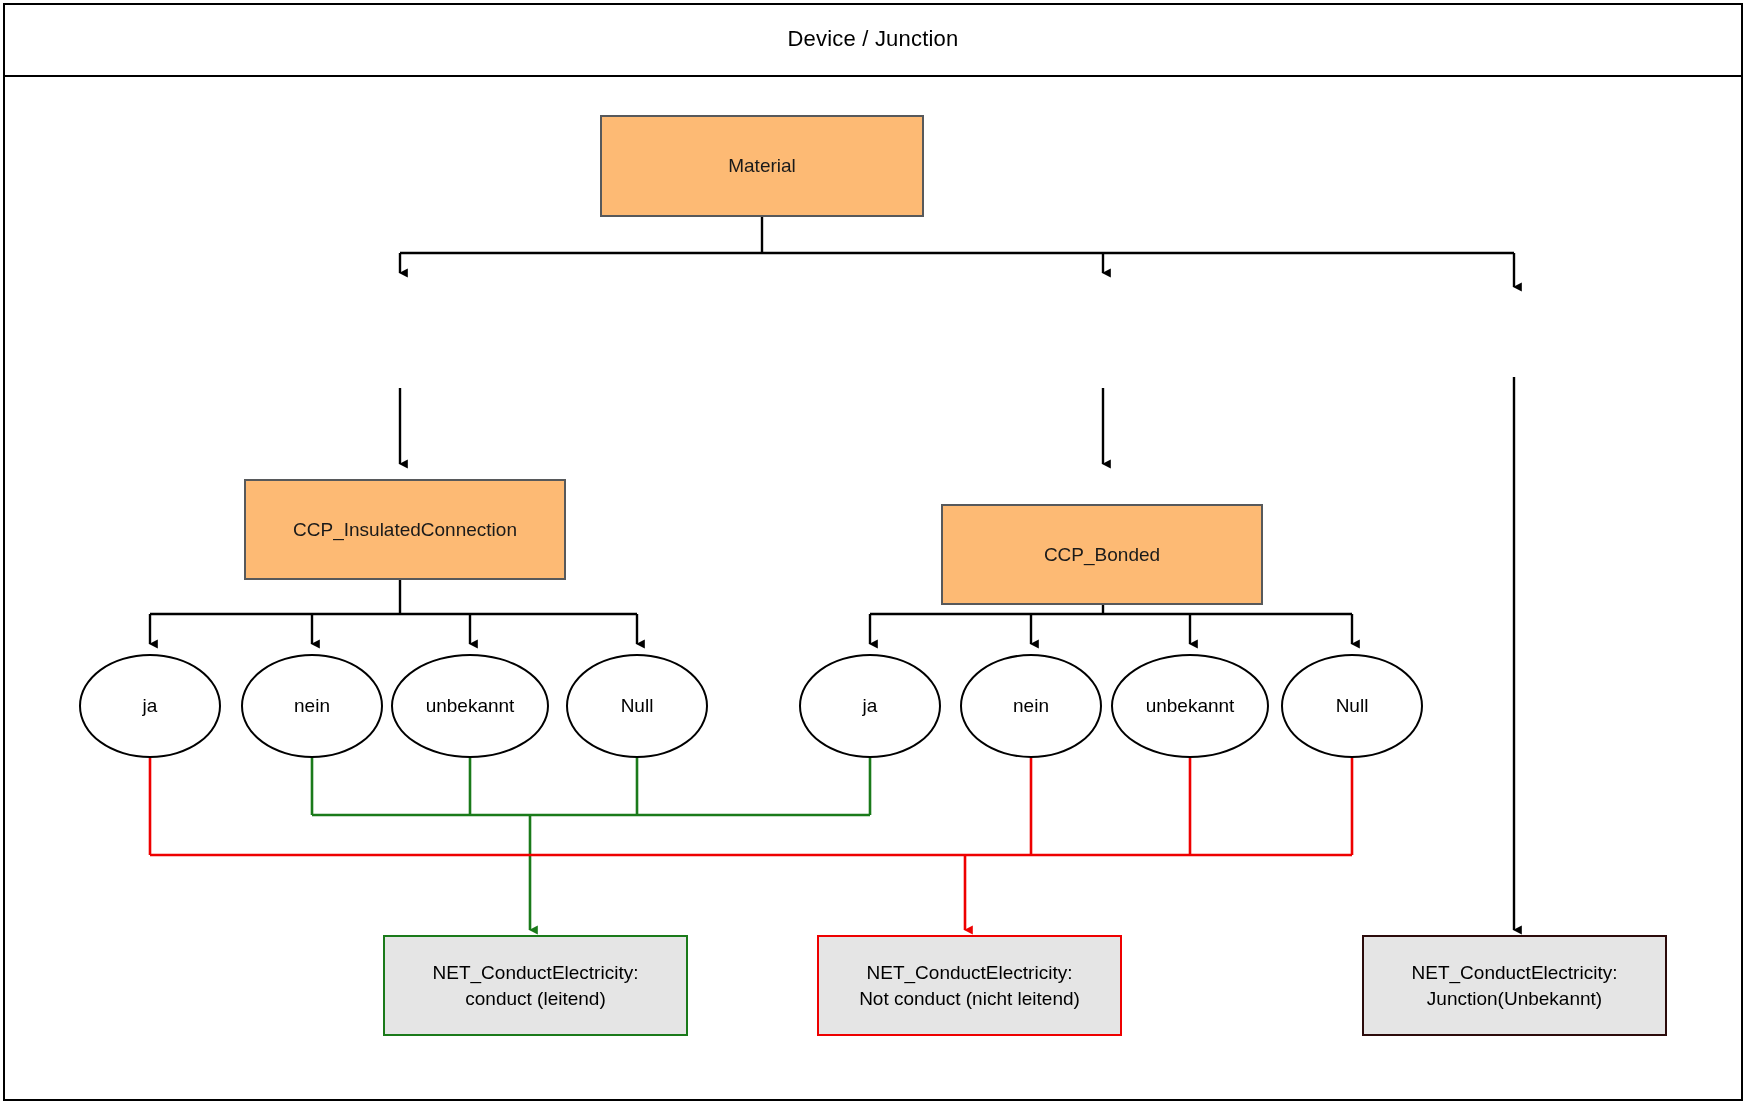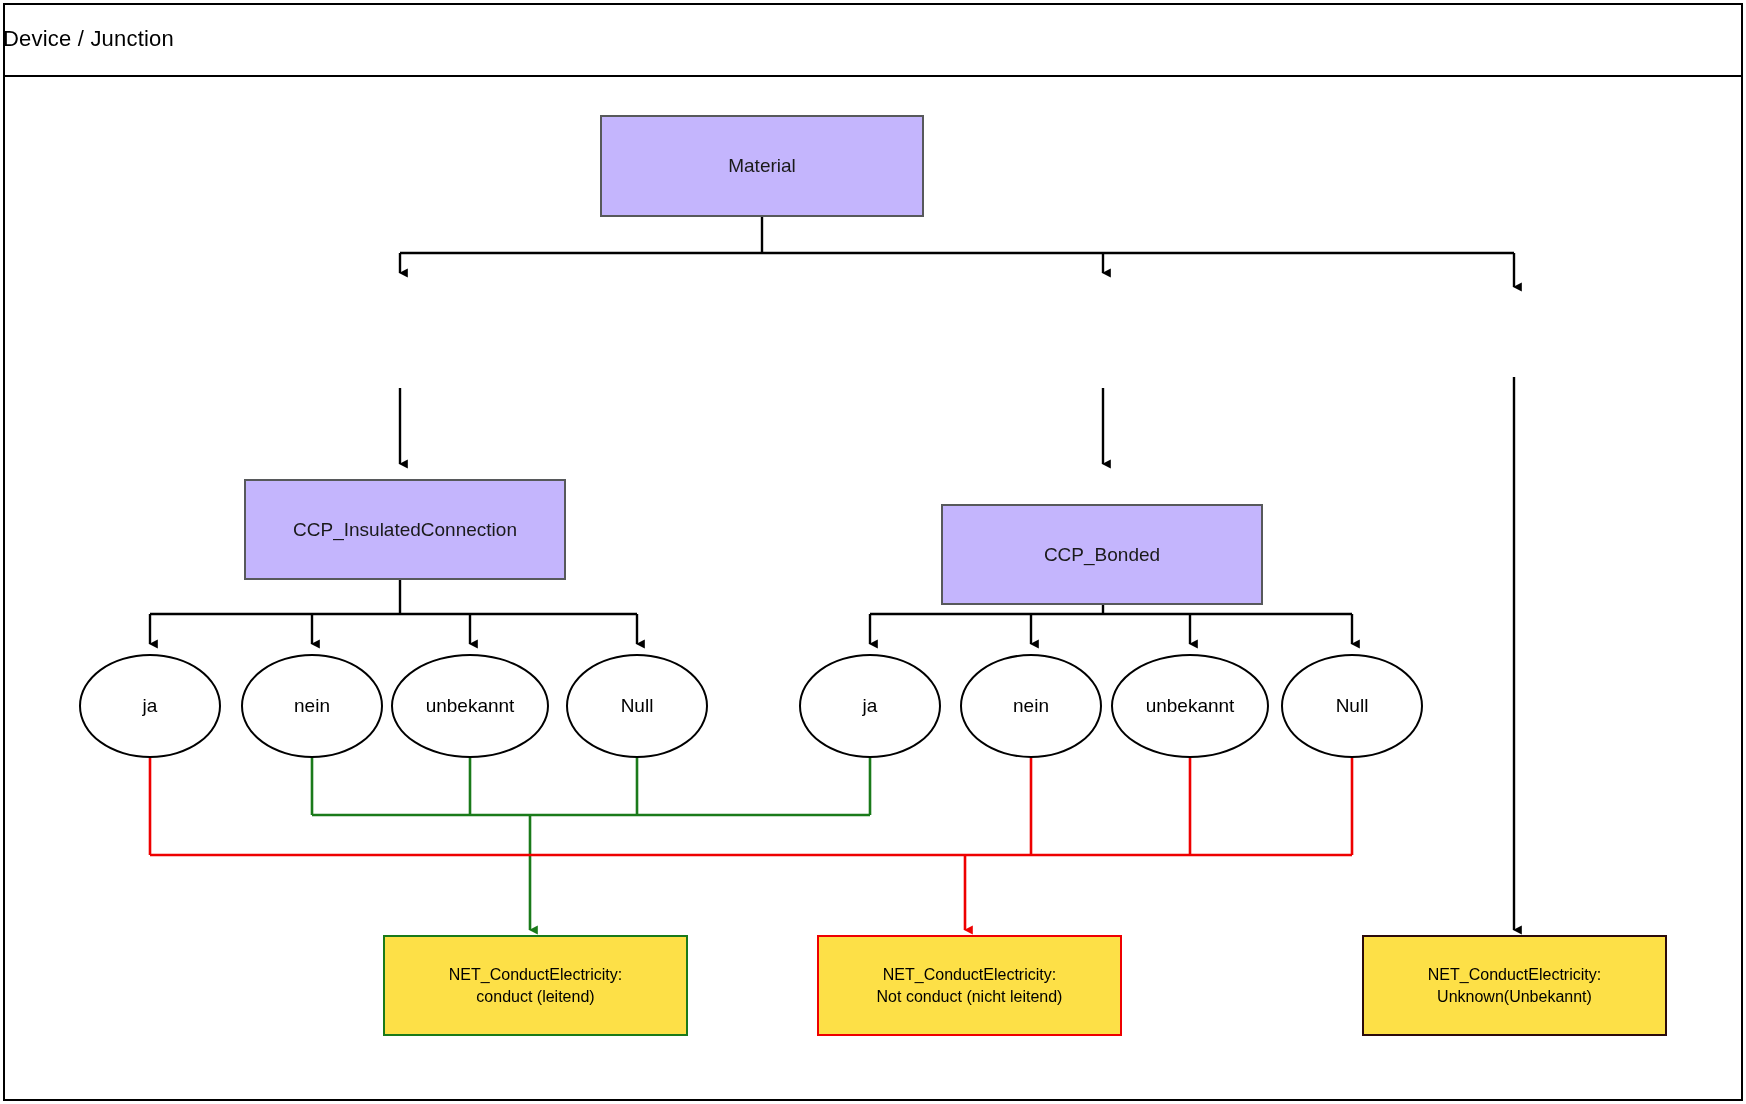--- a/index.html
+++ b/index.html
@@ -29,20 +29,21 @@
   .title-bar {
     position: absolute;
     left: 3px;
     top: 3px;
     width: 1740px;
     height: 74px;
     box-sizing: border-box;
     border-bottom: 2px solid #000000;
     display: flex;
     align-items: center;
+    justify-content: center;
   }
   .title-text {
     font-size: 22px;
     color: #000000;
     letter-spacing: 0.2px;
   }
   svg.wires {
     position: absolute;
     left: 0;
     top: 0;
@@ -54,34 +55,34 @@
     position: absolute;
     box-sizing: border-box;
     display: flex;
     align-items: center;
     justify-content: center;
     text-align: center;
     line-height: 1.32;
     color: #1a1a1a;
   }
   .proc-box {
-    background: #c4b5fd;
+    background: #fdba74;
     border: 2px solid #57595b;
     font-size: 19px;
   }
   .ellipse-node {
     background: #ffffff;
     border: 2px solid #000000;
     border-radius: 50%;
     font-size: 19px;
     color: #000000;
   }
   .result-box {
-    background: #fde047;
-    font-size: 16px;
+    background: #e5e5e5;
+    font-size: 19px;
     color: #000000;
   }
   .result-green { border: 2px solid #1a7a1a; }
   .result-red   { border: 2px solid #ee0000; }
   .result-black { border: 2px solid #2b0b0b; }
 </style>
 </head>
 <body>
 
 <div id="stage">
@@ -210,17 +211,17 @@
   <div class="node result-box result-red" style="left:817px; top:935px; width:305px; height:101px;">
     <span>
       <span>NET_ConductElectricity:</span><br>
       <span>Not conduct (nicht leitend)</span>
     </span>
   </div>
 
   <div class="node result-box result-black" style="left:1362px; top:935px; width:305px; height:101px;">
     <span>
       <span>NET_ConductElectricity:</span><br>
-      <span>Unknown(Unbekannt)</span>
+      <span>Junction(Unbekannt)</span>
     </span>
   </div>
 
 </div>
 
 </body></html>

